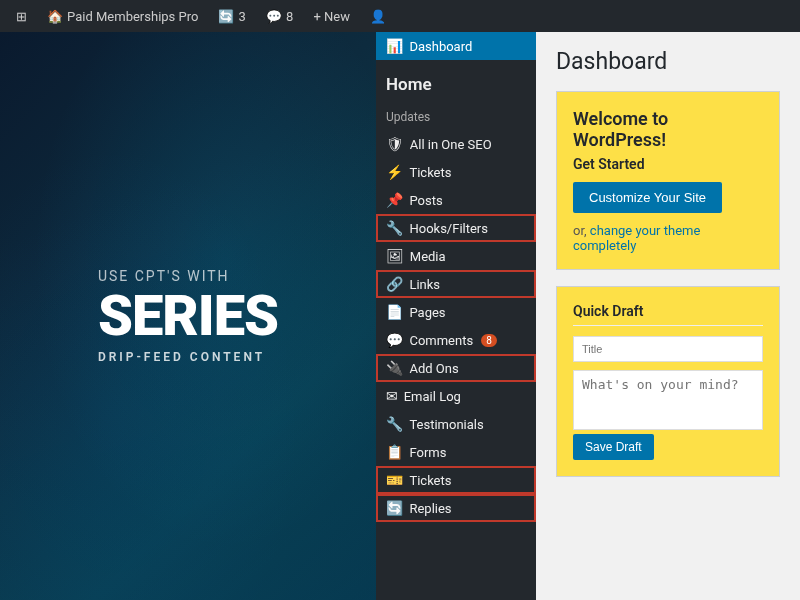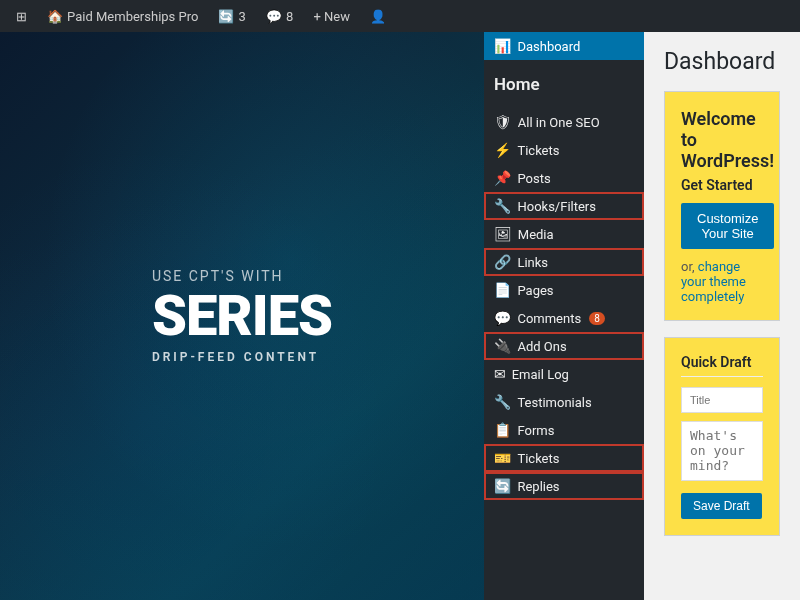--- a/index.html
+++ b/index.html
@@ -25,21 +25,21 @@
 
     
     #main-layout {
       display: flex;
       flex: 1;
       overflow: hidden;
     }
 
     
     #hero {
-      width: 484px;
+      width: 376px;
       flex-shrink: 0;
       background: linear-gradient(135deg, #0a1a2e 0%, #0d2b3e 40%, #0a3a4a 70%, #083040 100%);
       display: flex;
       align-items: center;
       justify-content: center;
       position: relative;
       overflow: hidden;
     }
     #hero-bg {
       position: absolute;
@@ -202,21 +202,20 @@
       resize: none;
       color: #aaa;
     }
     .btn-save-draft {
       background: #0073aa;
       color: #fff;
       border: none;
       padding: 6px 12px;
       font-size: 12px;
       cursor: pointer;
-      margin-top: 8px;
       border-radius: 2px;
     }
   </style>
 </head>
 <body>
 
 <div id="admin-bar">
   <div class="admin-bar-item">
     <span>⊞</span>
   </div>
@@ -251,20 +250,21 @@
       <div id="hero-title-desc">DRIP-FEED CONTENT</div>
     </div>
   </div>
 
   <div id="wp-sidebar">
     <div class="sidebar-item active">
       <span class="sidebar-icon">📊</span>
       <span>Dashboard</span>
     </div>
     <div class="sidebar-home">Home</div>
+    <div class="sidebar-updates">Updates</div>
 
     <div id="sidebar-items-container">
         <div class="sidebar-item">
           <span class="sidebar-icon">🛡</span>
           <span>All in One SEO</span>
         </div>
         <div class="sidebar-item">
           <span class="sidebar-icon">⚡</span>
           <span>Tickets</span>
         </div>

